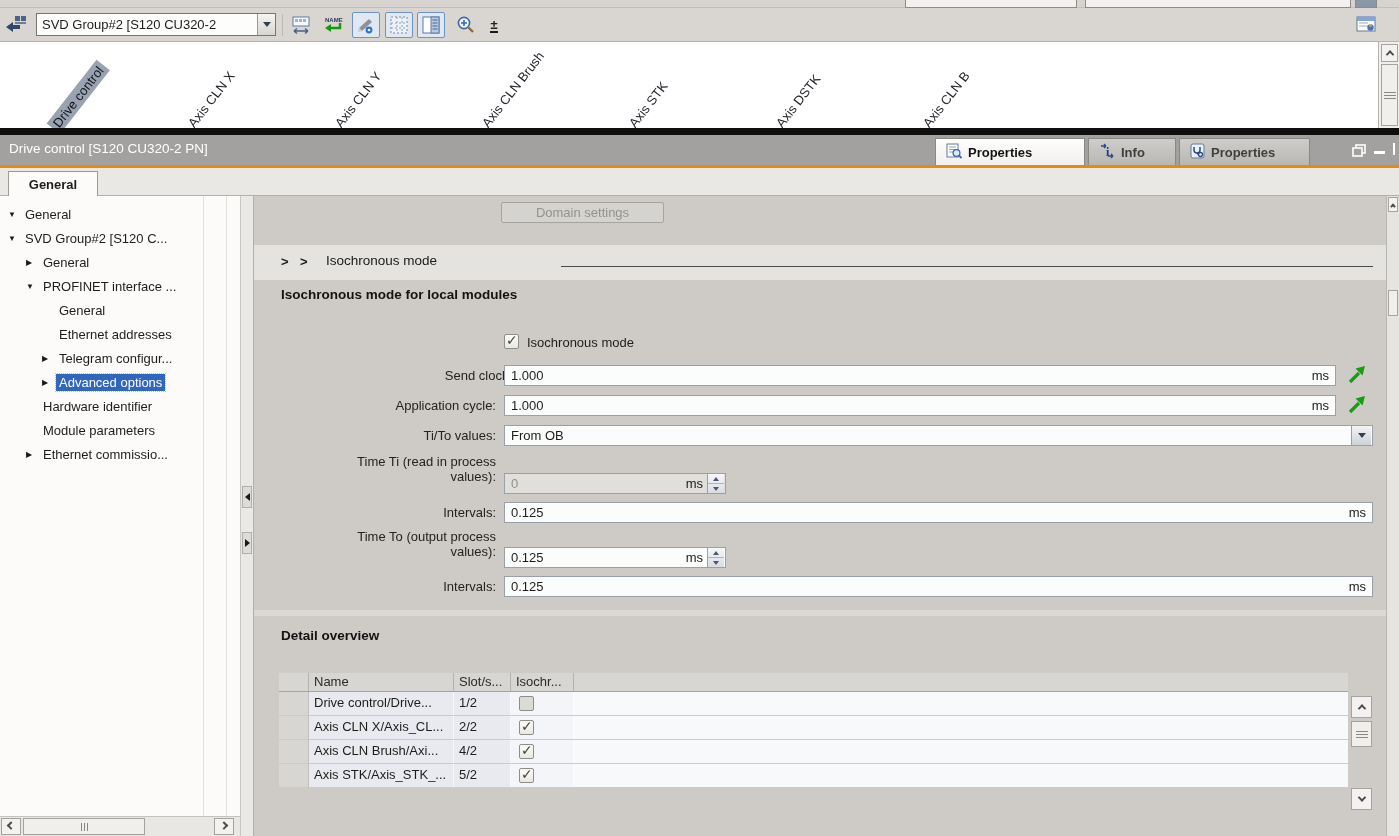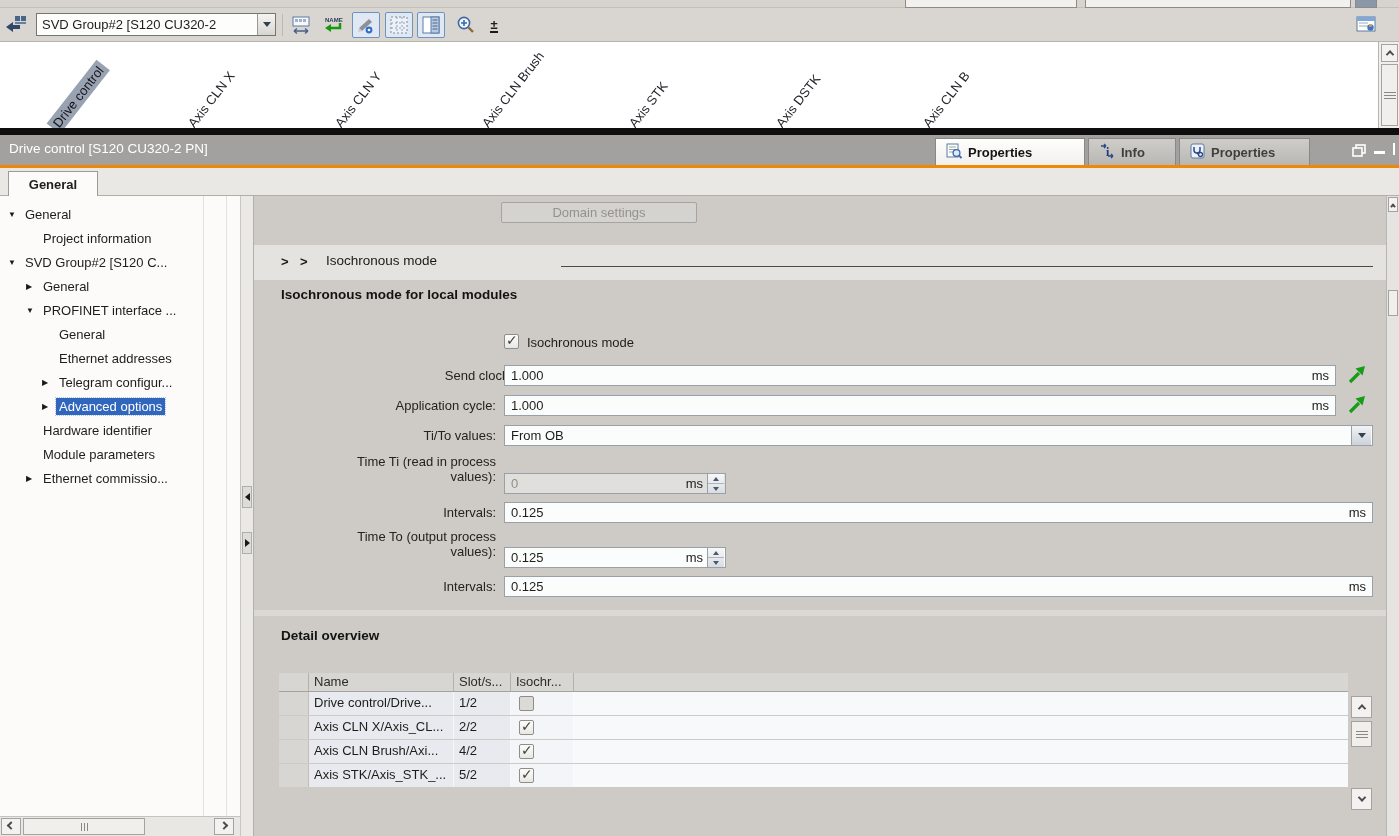--- a/index.html
+++ b/index.html
@@ -66,21 +66,21 @@
 
   
   .splitter { position: relative; width: 14px; background: #ebe9e5; border-left: 1px solid #c8c6c2; border-right: 1px solid #b2b0ac; }
   .split-btn { position: absolute; left: 1px; width: 10px; height: 22px; background: #dedcd8; border: 1px solid #b0aeaa; display: flex; align-items: center; justify-content: center; }
   .tri-left { width: 0; height: 0; border-top: 4px solid transparent; border-bottom: 4px solid transparent; border-right: 5px solid #1a1a1a; }
   .tri-right { width: 0; height: 0; border-top: 4px solid transparent; border-bottom: 4px solid transparent; border-left: 5px solid #1a1a1a; }
 
   
   .main { position: relative; width: 1132px; background: #cecbc6; overflow: hidden; }
   .band { position: absolute; left: 0; right: 0; top: 49px; height: 35px; background: #e5e3df; }
-  .btn-disabled { position: absolute; left: 247px; top: 6px; width: 196px; height: 21px; background: #d5d3cf; border: 1px solid #a6a49f; border-radius: 2px; color: #94928c; text-align: center; line-height: 19px; }
+  .btn-disabled { position: absolute; left: 247px; top: 6px; width: 163px; height: 21px; background: #d5d3cf; border: 1px solid #a6a49f; border-radius: 2px; color: #94928c; text-align: center; line-height: 19px; }
   .sec-chev { position: absolute; top: 58px; font-weight: bold; font-size: 13px; color: #1a1a18; }
   .sec-title { position: absolute; left: 72px; top: 57px; font-size: 13.5px; color: #1a1a18; }
   .sec-line { position: absolute; left: 307px; top: 70px; width: 812px; height: 1px; background: #4a4a46; }
   .grp-title { position: absolute; left: 27px; top: 91px; font-size: 13.5px; font-weight: bold; color: #131311; }
 
   .f-label { position: absolute; left: 0; width: 242px; text-align: right; line-height: 15px; color: #23231f; }
   .field { position: absolute; height: 21px; background: #fbfcfc; border: 1px solid #99a0a7; display: flex; align-items: center; padding: 0 6px; }
   .field .val { flex: 1; white-space: nowrap; overflow: hidden; }
   .field .unit { margin-left: 6px; color: #1a1a18; }
   .field.disabled { background: #e1dfdb; }
@@ -280,24 +280,20 @@
   <div class="content">
 
     <div class="nav-tree">
       <div class="tree-gridline" style="left:203px;"></div>
       <div class="tree-gridline" style="left:226px;"></div>
       <div class="tree-items" id="tree-items">
           <div class="tree-row" style="padding-left: 8px;">
     <span class="tree-arrow">▼</span>
     <span class="tree-label">General</span>
   </div>
-          <div class="tree-row" style="padding-left: 26px;">
-    <span class="tree-arrow"></span>
-    <span class="tree-label">Project information</span>
-  </div>
           <div class="tree-row" style="padding-left: 8px;">
     <span class="tree-arrow">▼</span>
     <span class="tree-label">SVD Group#2 [S120 C...</span>
   </div>
           <div class="tree-row" style="padding-left: 26px;">
     <span class="tree-arrow">▶</span>
     <span class="tree-label">General</span>
   </div>
           <div class="tree-row" style="padding-left: 26px;">
     <span class="tree-arrow">▼</span>

